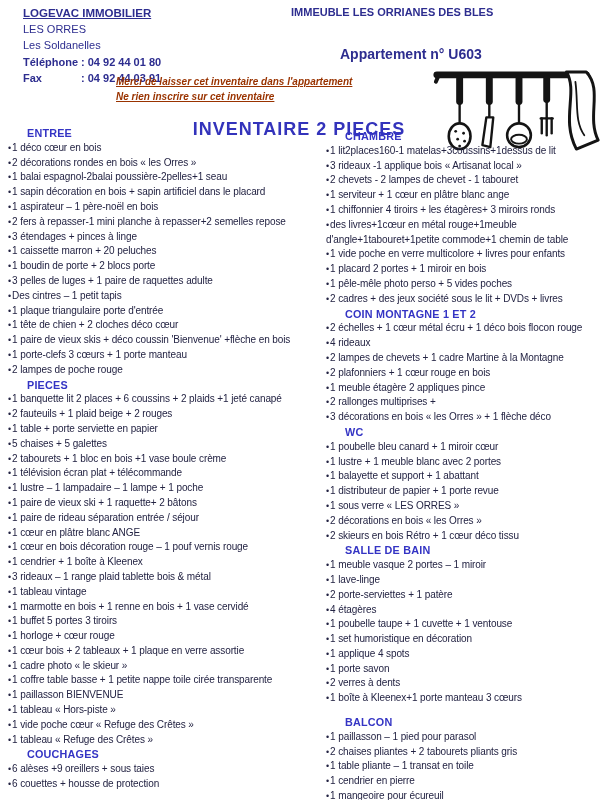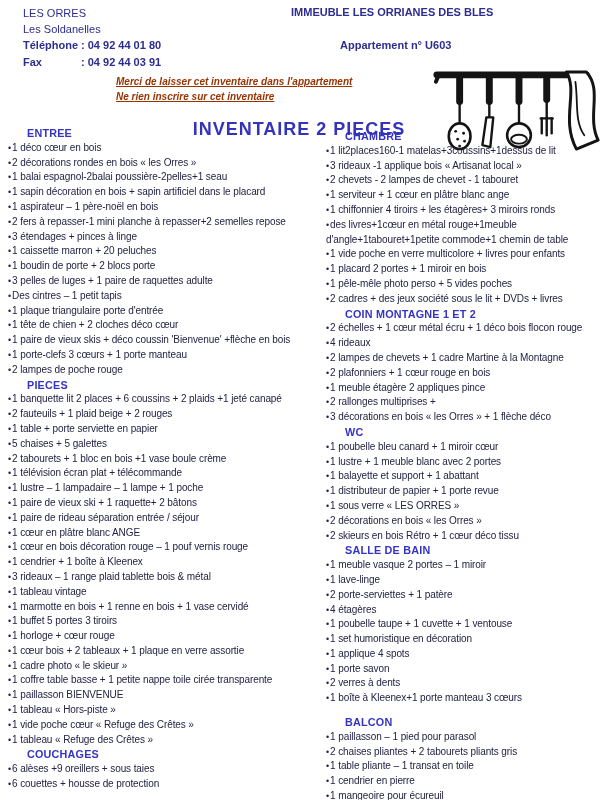--- a/index.html
+++ b/index.html
@@ -15,21 +15,21 @@
     width:611px;height:800px;position:relative;overflow:hidden;
     font-family:"Liberation Sans",sans-serif;
     color:var(--body-ink);
   }
   
   .agency{position:absolute;left:23px;top:5px;line-height:16.2px;font-size:11px;color:var(--header-navy);}
   .agency .name{font-weight:bold;text-decoration:underline;font-size:11.5px;}
   .hline .hlabel{display:inline-block;width:58px;}
   .hline.bold{font-weight:bold;}
   .building{position:absolute;left:291px;top:6px;font-size:11px;font-weight:bold;color:var(--header-navy);white-space:nowrap;}
-  .apartment{position:absolute;left:340px;top:39px;font-size:11px;font-weight:bold;color:var(--header-navy);white-space:nowrap;}
+  .apartment{position:absolute;left:340px;top:46px;font-size:14px;font-weight:bold;color:var(--header-navy);white-space:nowrap;}
   .notice{position:absolute;left:116px;width:400px;text-align:left;
     font-size:10px;font-style:italic;font-weight:bold;text-decoration:underline;
     color:var(--notice-red);white-space:nowrap;}
   .notice1{top:76px;}
   .notice2{top:91px;}
   .doc-title{position:absolute;left:0;top:102px;width:598px;text-align:center;
     font-size:18px;font-weight:bold;letter-spacing:1px;color:var(--title-blue);white-space:nowrap;margin-top:17px;}
   
   .col{position:absolute;}
   .col-left{left:8px;top:126px;width:320px;}
@@ -44,20 +44,21 @@
     color:var(--body-ink);white-space:nowrap;
   }
   .item .bullet{font-size:9px;margin-right:1px;}
   
   .utensils{position:absolute;left:429px;top:62px;width:180px;height:94px;pointer-events:none;}
 </style>
 </head>
 <body>
 
 <div class="agency">
+  <div class="name">LOGEVAC IMMOBILIER</div>
   <div>LES ORRES</div>
   <div>Les Soldanelles</div>
   <div class="hline bold">
     <span class="hlabel">Téléphone</span><span>: 04 92 44 01 80</span>
   </div>
   <div class="hline bold">
     <span class="hlabel">Fax</span><span>: 04 92 44 03 91</span>
   </div>
 </div>
 

